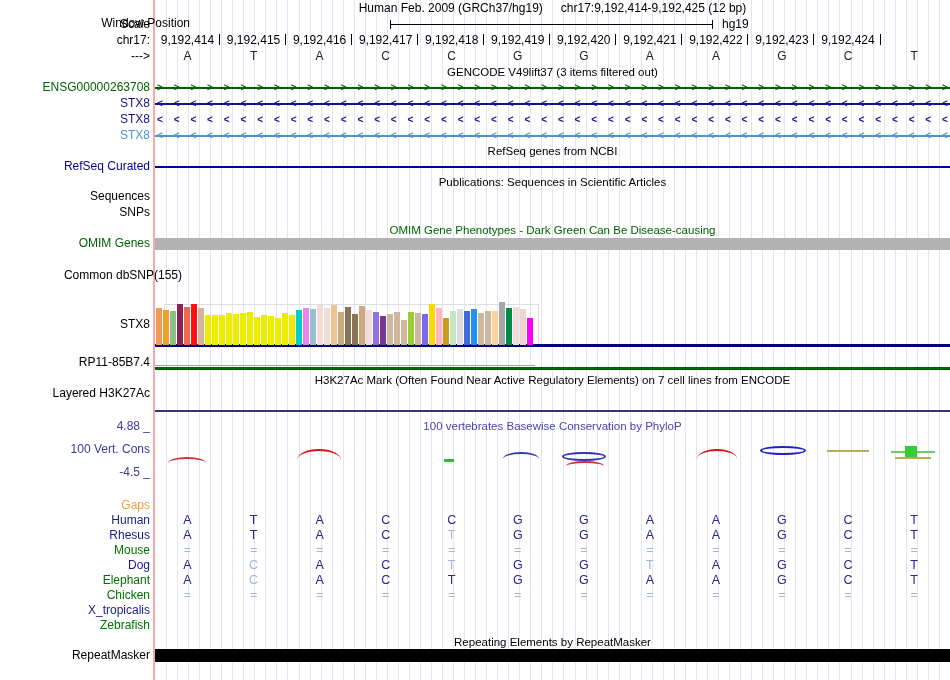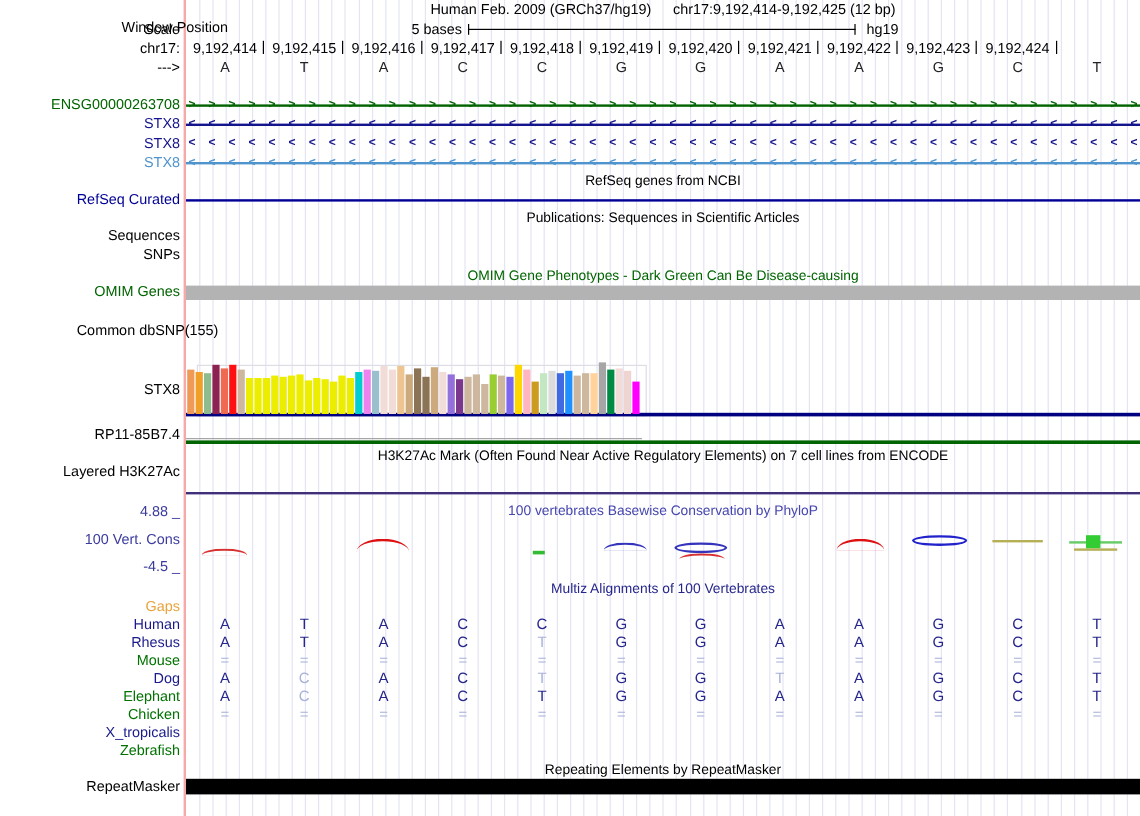--- a/index.html
+++ b/index.html
@@ -93,35 +93,34 @@
 
   <div class="abs" style="left:153px;top:0;width:2px;height:680px;background:#F5A9A9;"></div>
 
   <div class="llabel" style="top:16px;padding-left:40px;">Window Position</div>
   <div id="hdr-row">
     <span>Human Feb. 2009 (GRCh37/hg19)</span>
     <span>chr17:9,192,414-9,192,425 (12 bp)</span>
   </div>
 
   <div class="llabel" style="top:17px;">Scale</div>
-  <div class="abs" style="left:155px;top:17px;width:230px;text-align:right;height:15px;line-height:15px;">5 bases</div>
   <div class="abs" style="left:390px;top:24px;width:323px;height:1px;background:#000;"></div>
   <div class="abs" style="left:390px;top:20px;width:1px;height:9px;background:#000;"></div>
   <div class="abs" style="left:712px;top:20px;width:1px;height:9px;background:#000;"></div>
   <div class="abs" style="left:722px;top:17px;height:15px;line-height:15px;">hg19</div>
 
   <div class="llabel" style="top:33px;">chr17:</div>
   <div class="llabel" style="top:49px;">---&gt;</div>
 
+  <div class="ctitle" style="top:65px;">GENCODE V49lift37 (3 items filtered out)</div>
   <div class="ctitle" style="top:175px;">Publications: Sequences in Scientific Articles</div>
   <div class="ctitle" style="top:144px;">RefSeq genes from NCBI</div>
   <div class="ctitle" style="top:223px;color:#006400;">OMIM Gene Phenotypes - Dark Green Can Be Disease-causing</div>
   <div class="ctitle" style="top:373px;">H3K27Ac Mark (Often Found Near Active Regulatory Elements) on 7 cell lines from ENCODE</div>
   <div class="ctitle" style="top:419px;color:#4646AE;">100 vertebrates Basewise Conservation by PhyloP</div>
-  <div class="ctitle" style="top:484px;color:#26268C;">Multiz Alignments of 100 Vertebrates</div>
   <div class="ctitle" style="top:635px;">Repeating Elements by RepeatMasker</div>
 
   <div class="llabel" style="top:159px;color:#000096;">RefSeq Curated</div>
   <div class="llabel" style="top:189px;">Sequences</div>
   <div class="llabel" style="top:205px;">SNPs</div>
   <div class="llabel" style="top:236px;color:#006400;">OMIM Genes</div>
   <div class="llabel" style="top:268px;padding-left:32px;">Common dbSNP(155)</div>
   <div class="llabel" style="top:317px;">STX8</div>
   <div class="llabel" style="top:355px;">RP11-85B7.4</div>
   <div class="llabel" style="top:386px;">Layered H3K27Ac</div>

